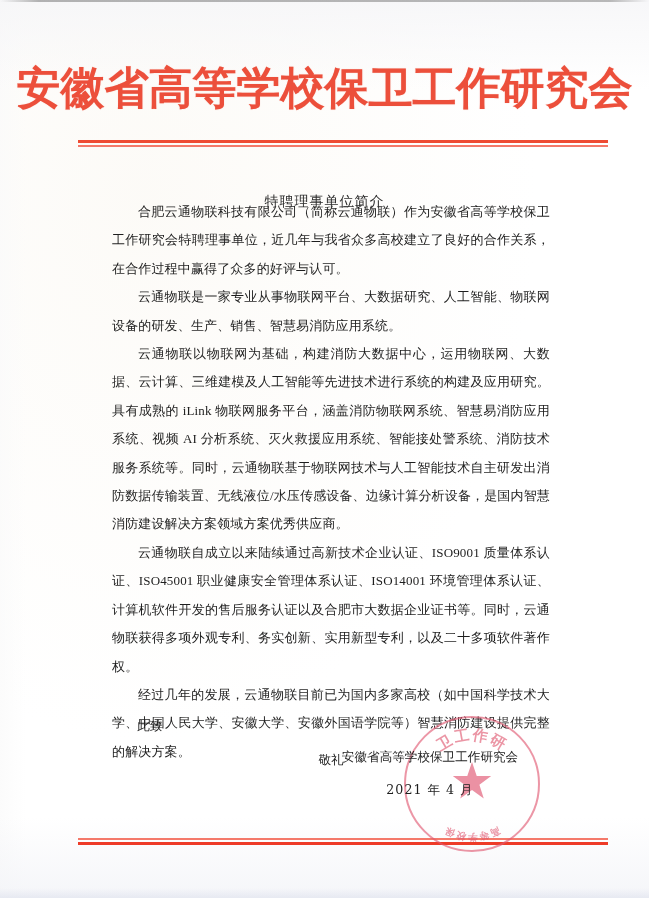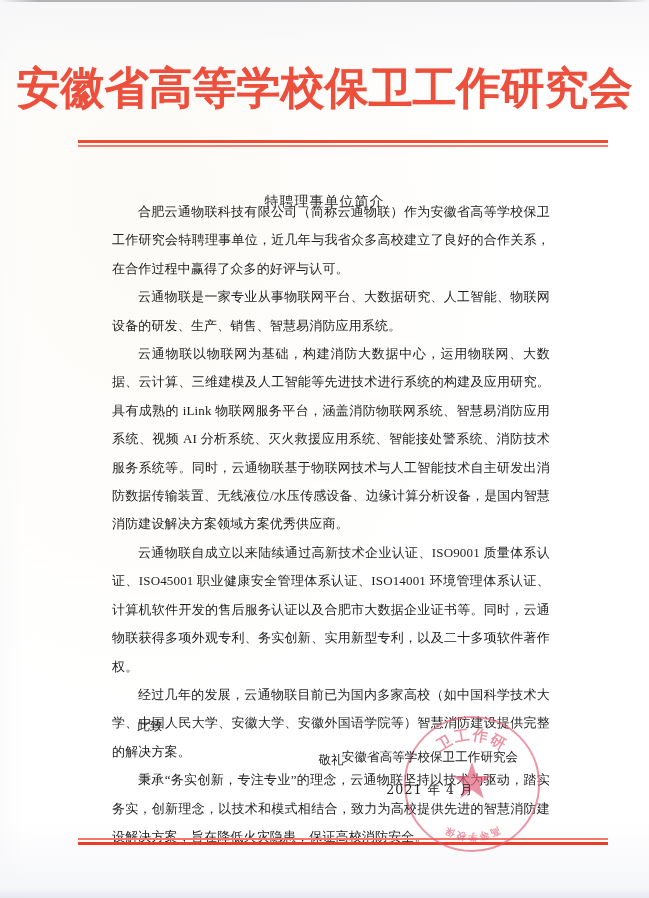--- a/index.html
+++ b/index.html
@@ -231,21 +231,20 @@
   </div>
 
   <div class="subtitle">特聘理事单位简介</div>
 
   <div class="body-area">
     <p class="para">合肥云通物联科技有限公司（简称云通物联）作为安徽省高等学校保卫工作研究会特聘理事单位，近几年与我省众多高校建立了良好的合作关系，在合作过程中赢得了众多的好评与认可。</p>
     <p class="para">云通物联是一家专业从事物联网平台、大数据研究、人工智能、物联网设备的研发、生产、销售、智慧易消防应用系统。</p>
     <p class="para">云通物联以物联网为基础，构建消防大数据中心，运用物联网、大数据、云计算、三维建模及人工智能等先进技术进行系统的构建及应用研究。具有成熟的 iLink 物联网服务平台，涵盖消防物联网系统、智慧易消防应用系统、视频 AI 分析系统、灭火救援应用系统、智能接处警系统、消防技术服务系统等。同时，云通物联基于物联网技术与人工智能技术自主研发出消防数据传输装置、无线液位/水压传感设备、边缘计算分析设备，是国内智慧消防建设解决方案领域方案优秀供应商。</p>
     <p class="para">云通物联自成立以来陆续通过高新技术企业认证、ISO9001 质量体系认证、ISO45001 职业健康安全管理体系认证、ISO14001 环境管理体系认证、计算机软件开发的售后服务认证以及合肥市大数据企业证书等。同时，云通物联获得多项外观专利、务实创新、实用新型专利，以及二十多项软件著作权。</p>
     <p class="para">经过几年的发展，云通物联目前已为国内多家高校（如中国科学技术大学、中国人民大学、安徽大学、安徽外国语学院等）智慧消防建设提供完整的解决方案。</p>
-    <p class="para">秉承“务实创新，专注专业”的理念，云通物联坚持以技术为驱动，踏实务实，创新理念，以技术和模式相结合，致力为高校提供先进的智慧消防建设解决方案，旨在降低火灾隐患，保证高校消防安全。</p>
   </div>
 
   <div class="closing closing-cizhi">此致</div>
   <div class="closing closing-jingli">敬礼</div>
 
   <div class="seal">
     <svg class="seal-arc" viewBox="0 0 132 132">
       <defs>
         <path id="arcTop" d="M 18 70 A 48 48 0 0 1 114 70" fill="none"></path>
         <path id="arcBottom" d="M 116 66 A 50 50 0 0 1 16 66" fill="none"></path>

